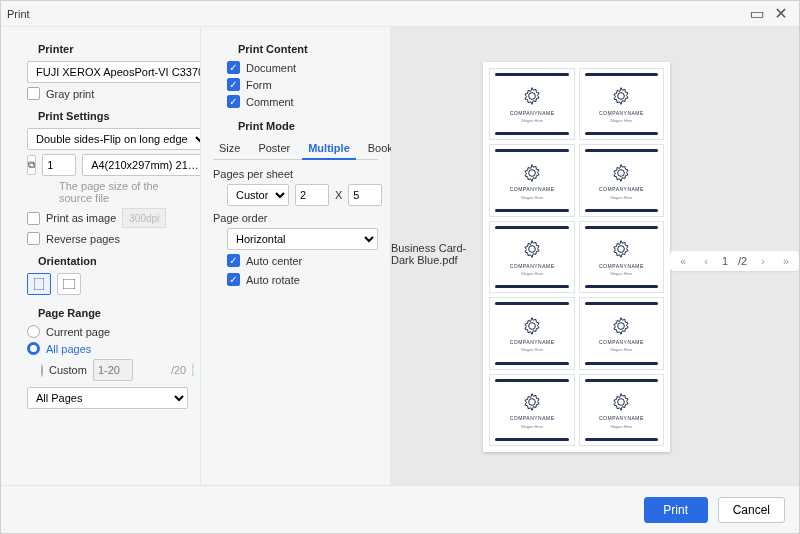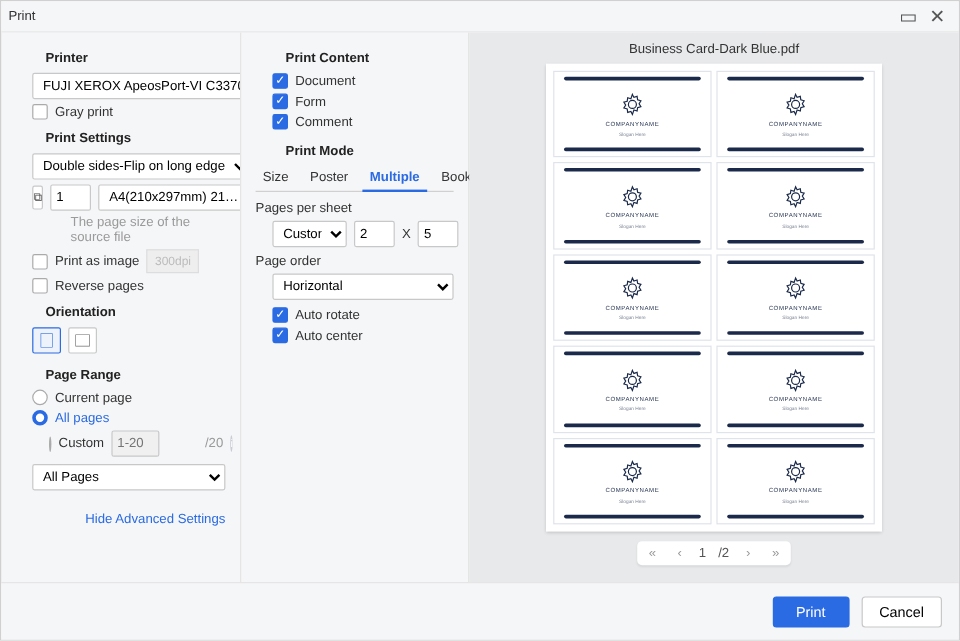--- a/index.html
+++ b/index.html
@@ -4,21 +4,21 @@
 <style>
 * { box-sizing: border-box; margin: 0; padding: 0; font-family: -apple-system, "Segoe UI", Arial, sans-serif; }
 html, body { width: 800px; height: 534px; overflow: hidden; background: #fff; }
 .window { width: 800px; height: 534px; border: 1px solid #d0d0d0; display: flex; flex-direction: column; background: #f5f6f8; }
 .titlebar { height: 26px; display: flex; align-items: center; padding: 0 6px; background: #f5f6f8; border-bottom: 1px solid #e8e8e8; }
 .titlebar .title { font-size: 11px; color: #333; flex: 1; }
 .titlebar .tbtn { width: 24px; height: 20px; display: flex; align-items: center; justify-content: center; color: #555; cursor: pointer; }
 .body { flex: 1; display: flex; overflow: hidden; }
 .col-left { width: 200px; padding: 10px 12px; border-right: 1px solid #e5e5e5; overflow-y: auto; font-size: 11px; color: #333; }
 .col-mid { width: 190px; padding: 10px 12px; border-right: 1px solid #e5e5e5; font-size: 11px; color: #333; }
-.col-right { flex: 1; background: #e8e9eb; display: flex; flex-direction: column; align-items: center; padding: 8px 0 6px; overflow: hidden; }
+.col-right { flex: 1; background: #e8e9eb; display: flex; flex-direction: row; align-items: center; padding: 8px 0 6px; overflow: hidden; }
 .section-h { font-size: 11px; font-weight: 600; color: #222; margin: 6px 0 6px; padding-left: 25px; }
 .sel, .inp { height: 22px; border: 1px solid #c8c8c8; background: #fff; font-size: 11px; padding: 0 4px; border-radius: 2px; }
 .row { display: flex; align-items: center; gap: 6px; margin: 4px 0; padding-left: 14px; }
 .chk { width: 13px; height: 13px; border: 1px solid #aaa; border-radius: 2px; display: inline-flex; align-items: center; justify-content: center; background: #fff; cursor: pointer; }
 .chk.on { background: #2a6ae2; border-color: #2a6ae2; }
 .chk.on::after { content: "✓"; color: #fff; font-size: 10px; line-height: 1; }
 .rad { width: 13px; height: 13px; border: 1px solid #aaa; border-radius: 50%; display: inline-block; background: #fff; cursor: pointer; }
 .rad.on { border: 3px solid #2a6ae2; }
 .muted { color: #9a9a9a; margin-left: 32px; }
 .tiny-icon { width: 18px; height: 20px; border: 1px solid #c8c8c8; border-radius: 2px; display: flex; align-items: center; justify-content: center; background: #fff; font-size: 10px; color: #444; cursor: pointer; }
@@ -117,23 +117,20 @@
         <span class="rad" style="margin-left:14px"></span>
         <span>Custom</span>
         <input class="sel" style="width: 40px; background: rgb(240, 240, 240); color: rgb(187, 187, 187);" placeholder="1-20">
         <span class="muted">/20</span>
         <span class="info-dot">i</span>
       </div>
       <div class="row" style="margin-top:6px">
         <select class="sel" style="flex:1"><option>All Pages</option></select>
       </div>
 
-      <div style="text-align:right;margin-top:18px">
-        <span class="link">Hide Advanced Settings</span>
-      </div>
     </div>
 
     <div class="col-mid">
       <div class="section-h">Print Content</div>
       <div class="row">
           <span class="chk on"></span>
           <span>Document</span>
         </div>
       <div class="row">
           <span class="chk on"></span>
@@ -158,27 +155,27 @@
         <input class="sel spin" value="2" style="">
         <span>X</span>
         <input class="sel spin" value="5" style="">
       </div>
 
       <div style="margin-top:6px">Page order</div>
       <div class="row">
         <select class="sel" style="flex:1"><option>Horizontal</option></select>
       </div>
 
+      <div class="row">
+          <span class="chk on"></span>
+          <span>Auto center</span>
+        </div>
       <div class="row" style="margin-top:6px">
           <span class="chk on"></span>
           <span>Auto rotate</span>
-        </div>
-      <div class="row">
-          <span class="chk on"></span>
-          <span>Auto center</span>
         </div>
     </div>
 
     <div class="col-right">
       <div class="preview-title">Business Card-Dark Blue.pdf</div>
       <div class="preview-sheet">
 
       <div class="card">
             <div class="bar-top"></div>
             <div class="bar-bot"></div>

